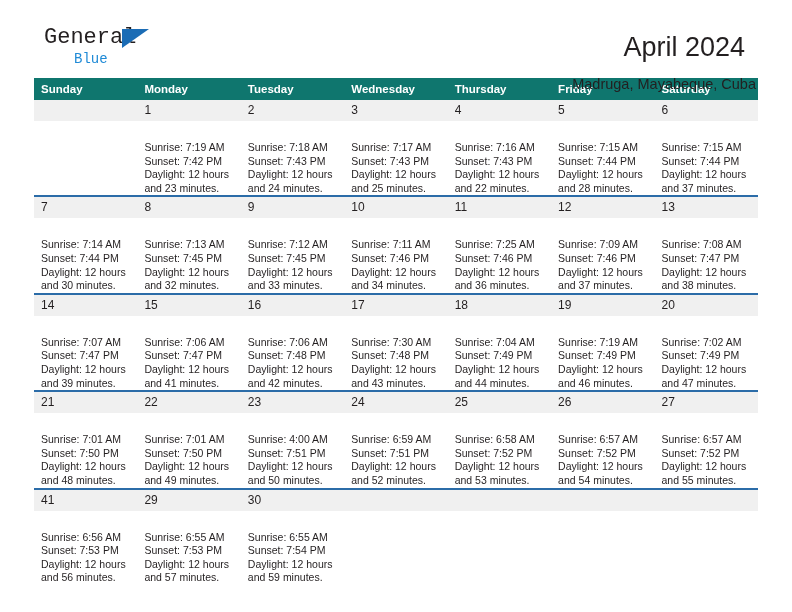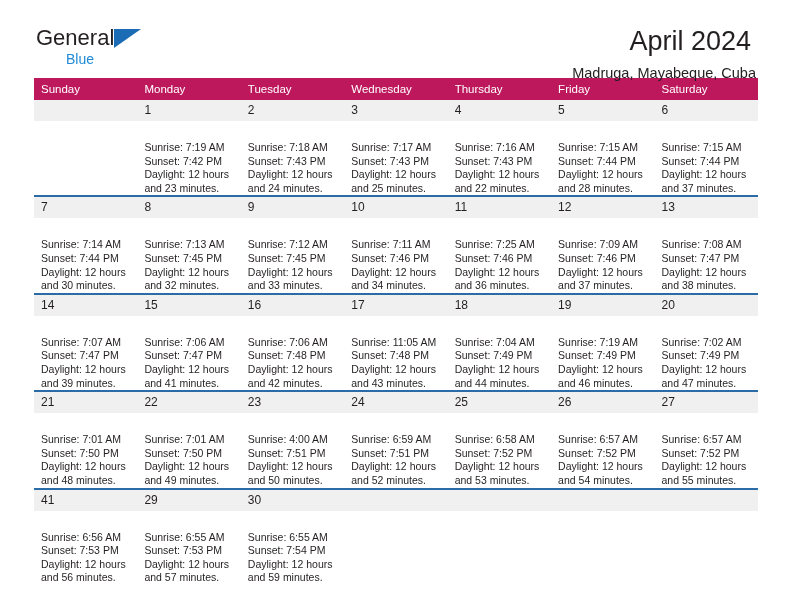--- a/index.html
+++ b/index.html
@@ -24,24 +24,25 @@
 
   
   .header {
     position: relative;
     height: 72px;
     padding-top: 18px;
     box-sizing: border-box;
   }
   .logo {
     position: absolute;
-    left: 2px;
+    left: 10px;
     top: 26px;
     width: 180px;
     height: 48px;
+    font-family: Liberation Mono, monospace;
   }
   .logo-general {
     font-size: 22px;
     color: #231f20;
     letter-spacing: 0px;
     line-height: 24px;
     display: inline-block;
   }
   .logo-tri {
     position: absolute;
@@ -64,42 +65,42 @@
     position: absolute;
     right: 2px;
     top: 20px;
     text-align: right;
   }
   .cal-title {
     font-size: 27px;
     color: #231f20;
     line-height: 32px;
     font-weight: normal;
-    margin: 5px;
+    margin: 11px;
   }
   .cal-subtitle {
     font-size: 14.5px;
     color: #231f20;
     line-height: 20px;
     margin: 6px 0 0 0;
     font-weight: normal;
   }
 
   
   .cal-table {
     width: 724px;
     border-collapse: collapse;
     table-layout: fixed;
     margin-top: 6px;
   }
   .cal-table th {
-    background: #be185d;
+    background: #0f766e;
     color: #ffffff;
     font-size: 11.5px;
-    font-weight: normal;
+    font-weight: bold;
     text-align: left;
     padding: 5px 0 5px 7px;
     height: 20px;
     box-sizing: border-box;
     border: none;
   }
   .cal-table td {
     vertical-align: top;
     padding: 0;
     border-top: 2px solid #2b6ca8;
@@ -315,21 +316,21 @@
             <div class="details">
               <div>Sunrise: 7:06 AM</div>
               <div>Sunset: 7:48 PM</div>
               <div>Daylight: 12 hours</div>
               <div>and 42 minutes.</div>
             </div>
           </td>
           <td>
             <div class="daynum">17</div>
             <div class="details">
-              <div>Sunrise: 11:05 AM</div>
+              <div>Sunrise: 7:30 AM</div>
               <div>Sunset: 7:48 PM</div>
               <div>Daylight: 12 hours</div>
               <div>and 43 minutes.</div>
             </div>
           </td>
           <td>
             <div class="daynum">18</div>
             <div class="details">
               <div>Sunrise: 7:04 AM</div>
               <div>Sunset: 7:49 PM</div>

